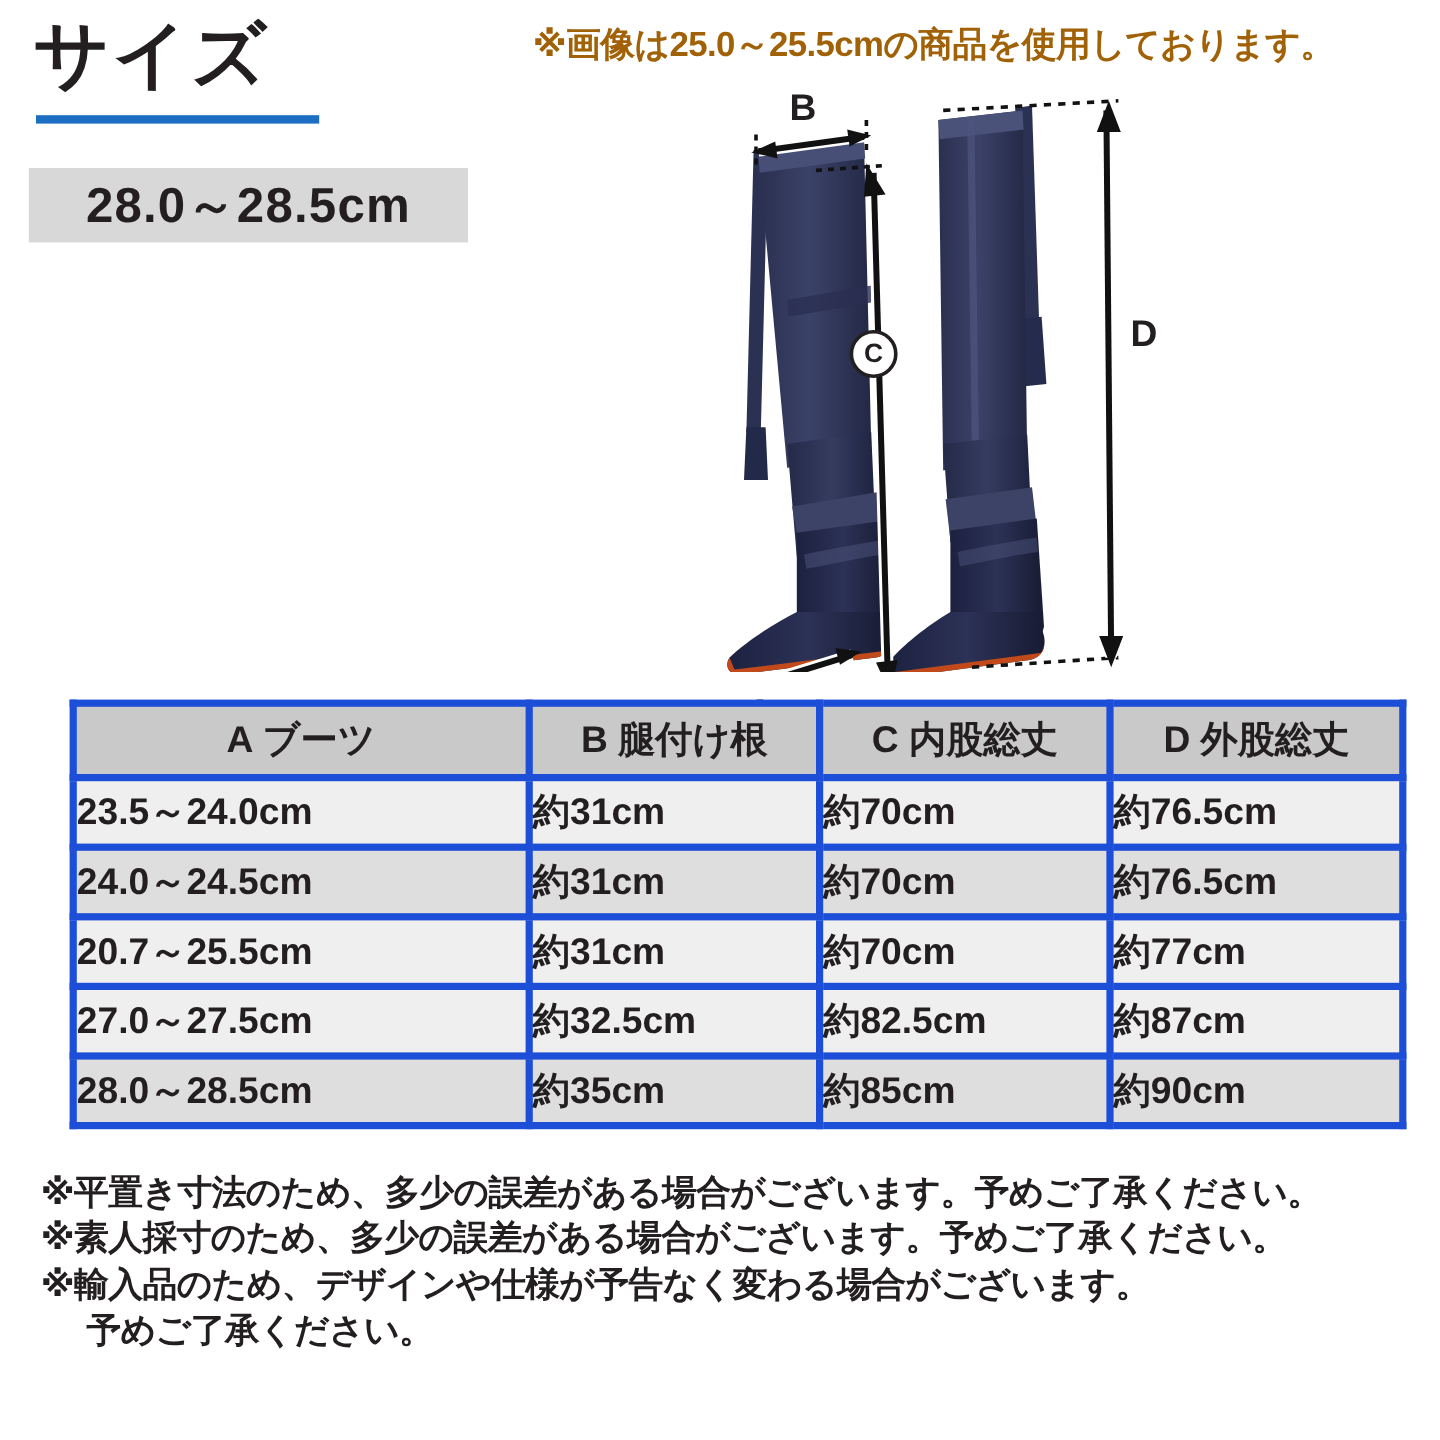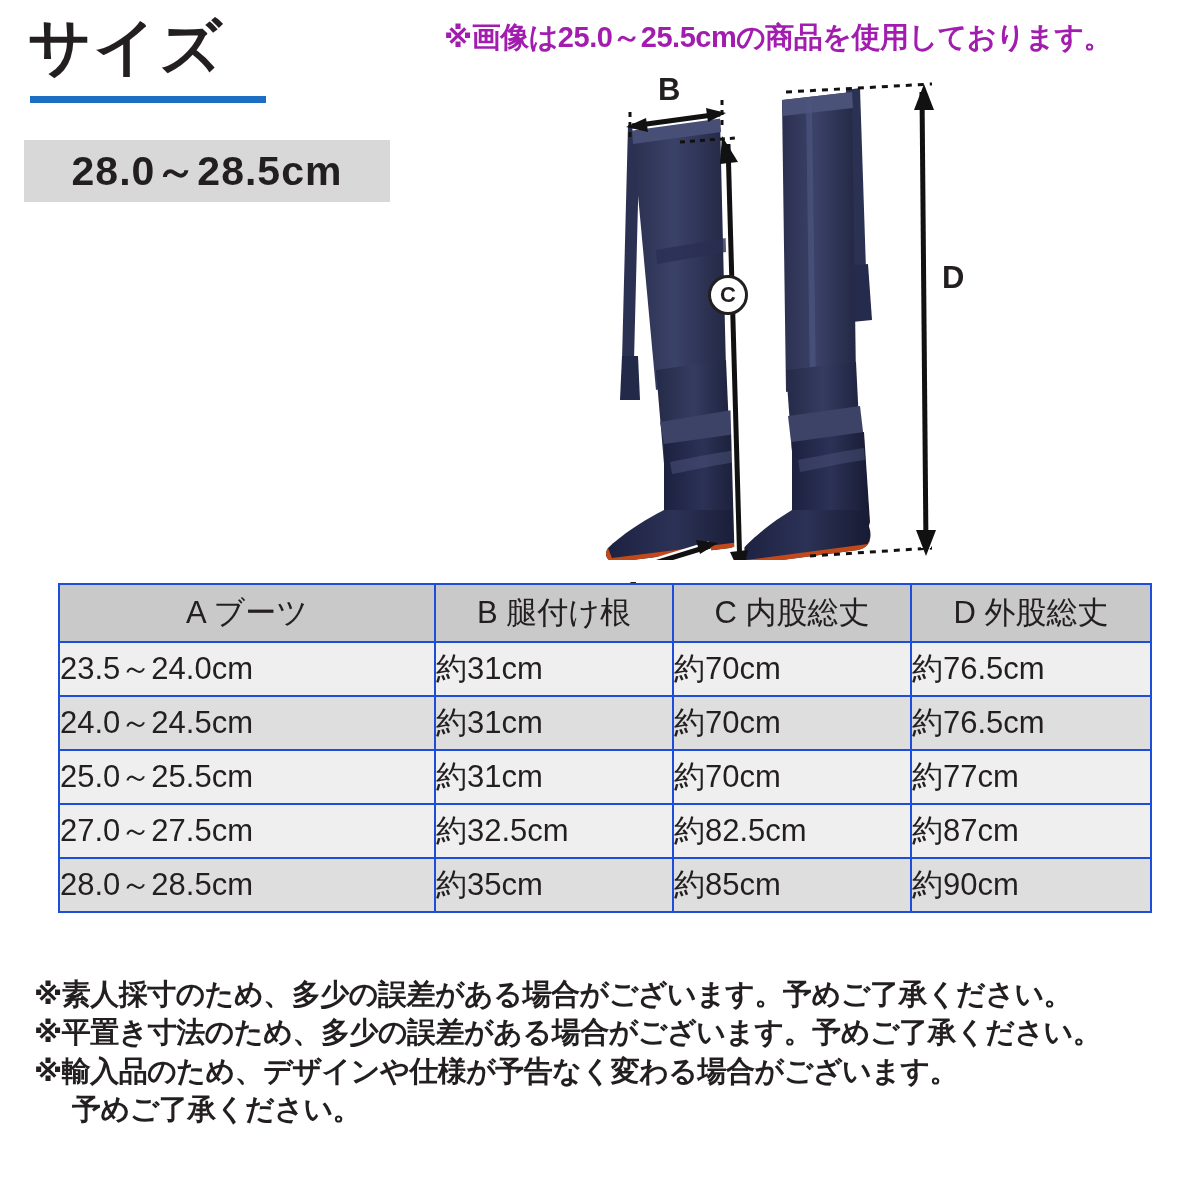--- a/index.html
+++ b/index.html
@@ -62,21 +62,21 @@
   }
 
   .note-top {
     position: absolute;
     left: 444px;
     top: 18px;
     font-size: 29px;
     font-weight: bold;
     letter-spacing: -0.5px;
     white-space: nowrap;
-    color: #a21caf;
+    color: #a16207;
   }
 
   
   .photo {
     position: absolute;
     left: 560px;
     top: 70px;
     width: 470px;
     height: 490px;
   }
@@ -106,23 +106,23 @@
   
   .size-table {
     position: absolute;
     left: 58px;
     top: 583px;
     width: 1084px;
     border-collapse: collapse;
     table-layout: fixed;
   }
   .size-table td, .size-table th {
-    border: 2px solid #1d4ed8;
+    border: 6px solid #1d4ed8;
     font-size: 31px;
-    font-weight: normal;
+    font-weight: bold;
     height: 52px;
     color: #231f20;
     padding: 0;
     white-space: nowrap;
   }
   .size-table thead th {
     background: #c9c9c9;
     height: 56px;
     font-size: 31px;
   }
@@ -280,38 +280,38 @@
       <td>約70cm</td>
       <td>約76.5cm</td>
     </tr>
     <tr class="even">
       <td>24.0～24.5cm</td>
       <td>約31cm</td>
       <td>約70cm</td>
       <td>約76.5cm</td>
     </tr>
     <tr class="odd">
-      <td>25.0～25.5cm</td>
+      <td>20.7～25.5cm</td>
       <td>約31cm</td>
       <td>約70cm</td>
       <td>約77cm</td>
     </tr>
     <tr class="odd">
       <td>27.0～27.5cm</td>
       <td>約32.5cm</td>
       <td>約82.5cm</td>
       <td>約87cm</td>
     </tr>
     <tr class="even">
       <td>28.0～28.5cm</td>
       <td>約35cm</td>
       <td>約85cm</td>
       <td>約90cm</td>
     </tr>
   </tbody>
 </table>
 
 <div class="footnotes">
+  <div>※平置き寸法のため、多少の誤差がある場合がございます。予めご了承ください。</div>
   <div>※素人採寸のため、多少の誤差がある場合がございます。予めご了承ください。</div>
-  <div>※平置き寸法のため、多少の誤差がある場合がございます。予めご了承ください。</div>
   <div>※輸入品のため、デザインや仕様が予告なく変わる場合がございます。</div>
   <div class="indent">予めご了承ください。</div>
 </div>
 
 </body></html>

